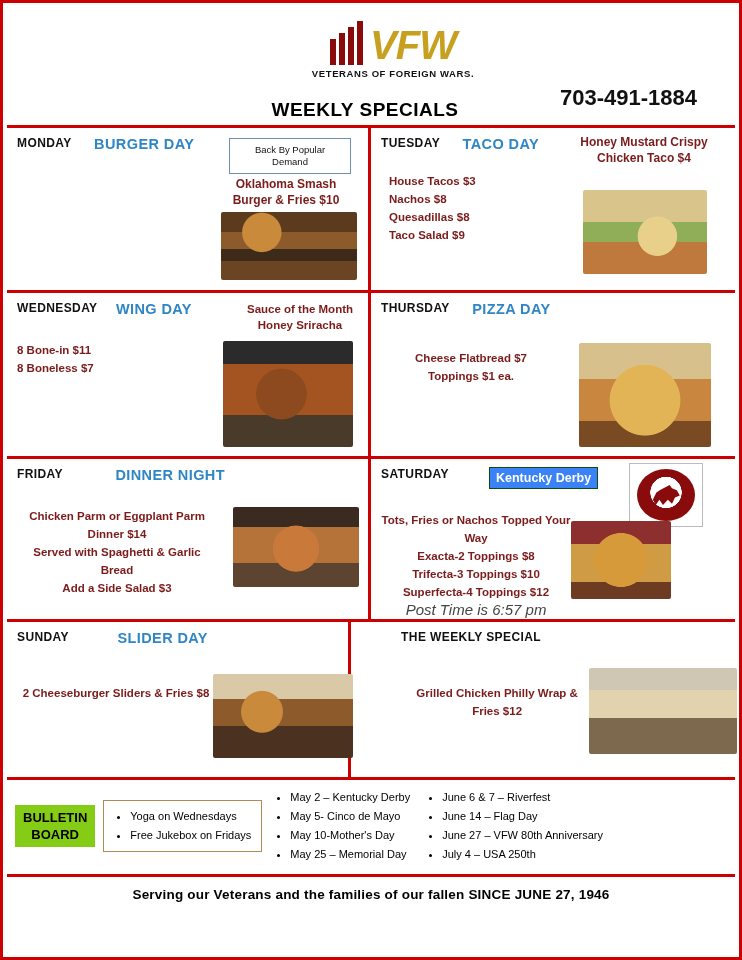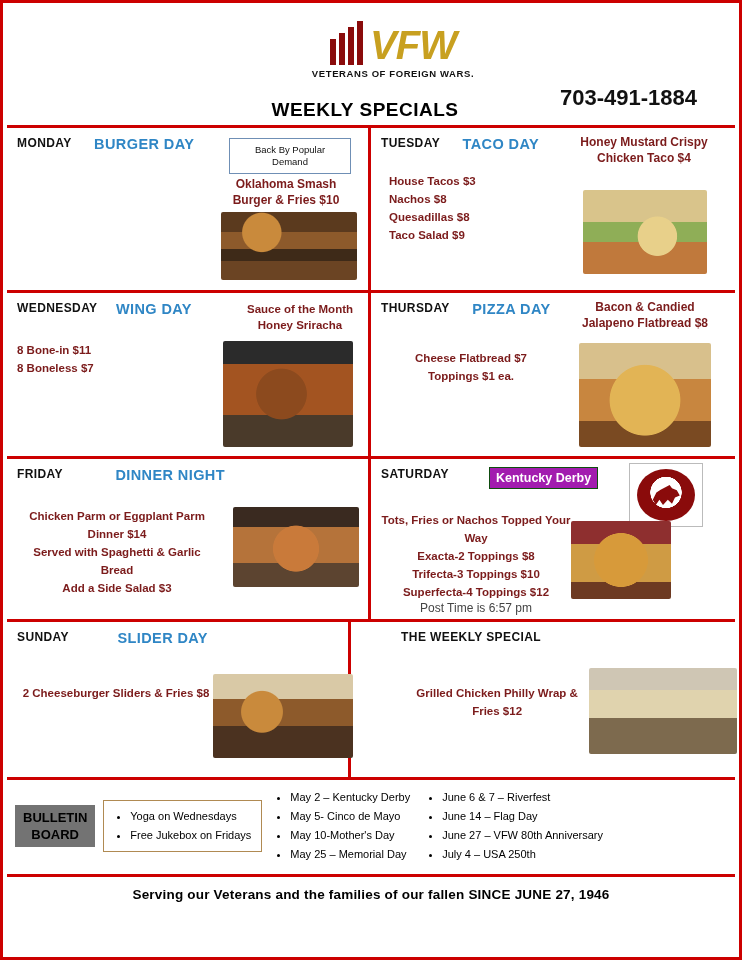--- a/index.html
+++ b/index.html
@@ -102,49 +102,49 @@
     background:#fff;
     font-size:9.5px;line-height:12px;text-align:center;
     padding:5px 6px;color:#111;
     width:108px;
   }
   .sauce{
     position:absolute;text-align:center;font-size:11.5px;font-weight:bold;color:#7b1b1b;line-height:16px;
   }
   .kd-badge{
     position:absolute;
-    background:#a21caf;color:#fff;font-weight:bold;font-size:12.5px;
+    background:#3b82f6;color:#fff;font-weight:bold;font-size:12.5px;
     padding:3px 6px;border:1px solid #0f4d0f;
   }
   .kd-logo{
     position:absolute;width:72px;height:62px;border:1px solid #bbb;background:#fff;
     display:flex;align-items:center;justify-content:center;
   }
   .kd-logo .ring{
     width:58px;height:52px;border-radius:50%;
     background:radial-gradient(circle at 50% 45%, #fff 0 38%, #8a0b0b 39% 100%);
     display:flex;align-items:center;justify-content:center;
     color:#8a0b0b;font-size:6px;font-weight:bold;text-align:center;line-height:7px;
   }
   .kd-logo .horse{
     width:30px;height:24px;background:#8a0b0b;
     clip-path:polygon(6% 70%,18% 40%,32% 28%,48% 18%,62% 8%,70% 22%,86% 30%,96% 52%,80% 60%,70% 86%,56% 70%,40% 92%,28% 70%,16% 92%);
   }
   .posttime{
-    font-size:12px;color:#444;font-weight:normal;
+    font-style:italic;font-size:15px;color:#444;font-weight:normal;
   }
   .bulletin{
     display:flex;align-items:center;
     border-bottom:3px solid #cc0000;
     padding:8px 6px 10px 8px;
     min-height:88px;
     box-sizing:border-box;
   }
   .bb-title{
-    background:#737373;
+    background:#84cc16;
     font-weight:bold;font-size:13px;line-height:17px;
     padding:4px 8px;margin-right:8px;text-align:center;
     white-space:nowrap;
   }
   .bb-box{
     border:1px solid #b08a52;
     padding:6px 10px;
     font-size:11px;line-height:19px;
     margin-right:14px;
   }
@@ -247,21 +247,20 @@
         </div>
         <div class="photo" style="left:216px;top:48px;width:130px;height:106px;">
           <span class="ph ph-wings"></span>
         </div>
       </div>
       <div class="cell">
         <span class="day">THURSDAY</span>
         <span class="daytheme">PIZZA DAY</span>
         <div class="items" style="white-space:pre-line;width:180px;margin-top:30px;text-align:center;">Cheese Flatbread $7
 Toppings $1 ea.</div>
-        <div class="promo" style="left:200px;top:6px;width:148px;">Bacon &amp; Candied Jalapeno Flatbread $8</div>
         <div class="photo" style="left:208px;top:50px;width:132px;height:104px;">
           <span class="ph ph-pizza"></span>
         </div>
       </div>
     </div>
 
     <div class="row" style="height:160px;">
       <div class="cell left">
         <span class="day">FRIDAY</span>
         <span class="daytheme" style="margin-left:48px;">DINNER NIGHT</span>

